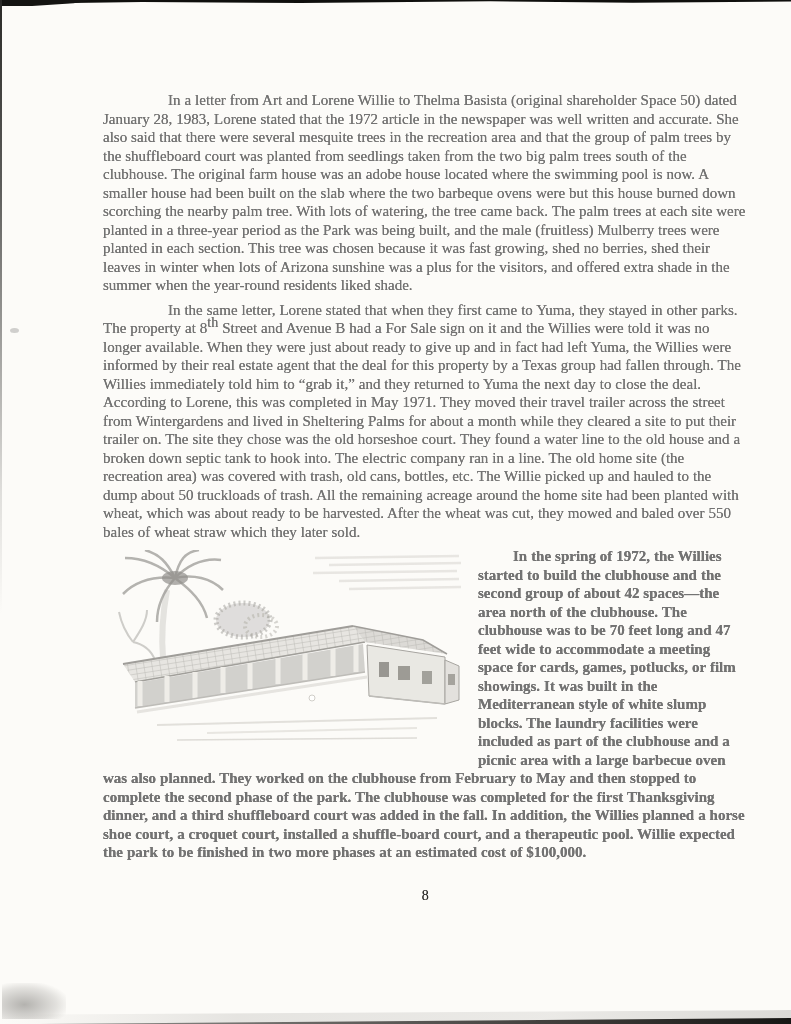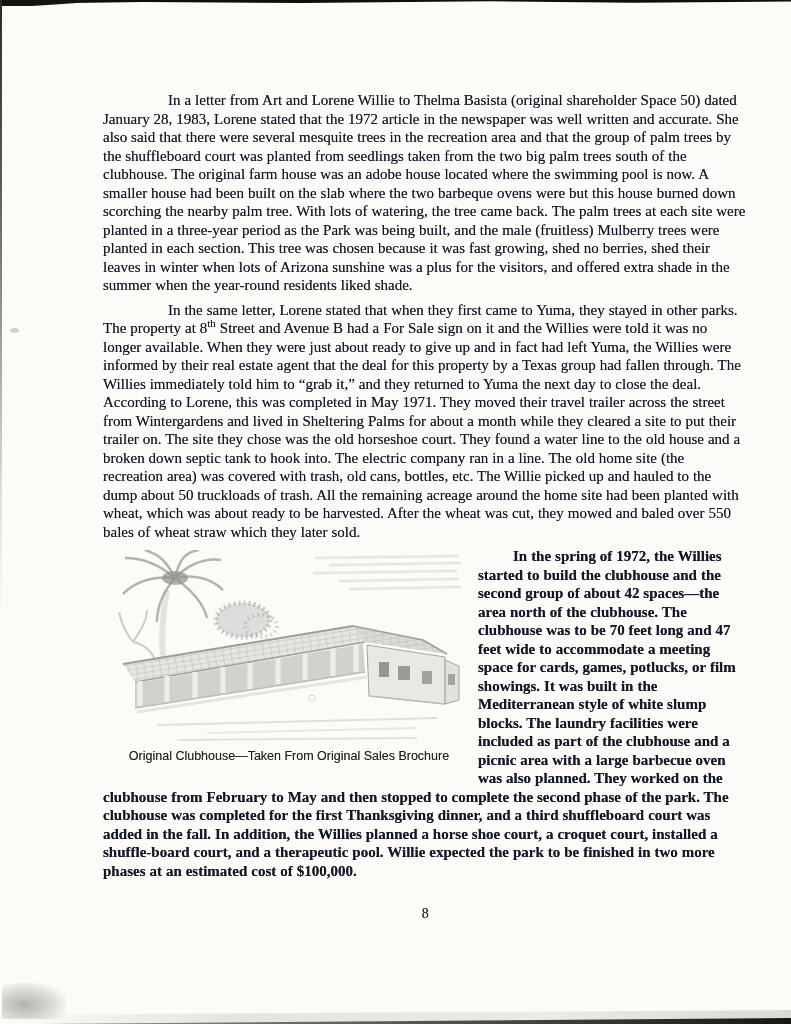--- a/index.html
+++ b/index.html
@@ -28,28 +28,28 @@
     transform:rotate(-.45deg);transform-origin:100% 100%;}
   .corner-smudge{position:absolute;left:2px;bottom:5px;width:64px;height:36px;
     background:radial-gradient(ellipse at 35% 60%,rgba(108,106,102,.5),rgba(150,148,144,.25) 55%,transparent 78%);}
   
   .content{
     position:absolute;top:0;left:0;width:791px;
     padding:91px 43px 0 103px;box-sizing:border-box;
   }
   .para{
     margin:0;font-size:15px;line-height:18.5px;
-    text-align:left;color:#0f172a;
+    text-align:left;color:#737373;
     text-shadow:0 0 .4px rgba(32,31,29,.65);
     word-spacing:.2px;
   }
   .indent{text-indent:65px;}
   .para + .para, .para3-wrap{margin-top:6px;}
   .para3-wrap{overflow:visible;}
-  sup{font-size:11px;line-height:0;vertical-align:6px;}
+  sup{font-size:14px;line-height:0;vertical-align:6px;}
   
   .clubhouse-figure{
     float:left;width:344px;
     margin:3px 17px 18px 14px;padding:0;
   }
   .clubhouse-figure svg{display:block;width:344px;height:193px;}
   .clubhouse-figure figcaption{
     margin-top:5px;text-align:center;
     font-family:"Liberation Sans", sans-serif;
     font-size:12.5px;line-height:16px;color:#1f1e1c;
@@ -161,21 +161,20 @@
 
             <g>
               <path d="M20,162 L250,127" stroke="#d0cec9" stroke-width="3" opacity=".6"></path>
               <path d="M40,175 L320,168" stroke="#dddbd6" stroke-width="2"></path>
               <path d="M90,183 L300,178" stroke="#e4e2dd" stroke-width="2"></path>
               <path d="M60,190 L300,188" stroke="#d8d6d1" stroke-width="1.5"></path>
               <circle cx="195" cy="148" r="3" fill="#ffffff" stroke="#c8c6c1" stroke-width="1"></circle>
             </g>
           </g>
         </svg>
-        <figcaption>Original Clubhouse—Taken From Original Sales Brochure</figcaption>
       </figure>
       <p class="para p3">In the spring of 1972, the Willies started to build the clubhouse and the second group of about 42 spaces—the area north of the clubhouse. The clubhouse was to be 70 feet long and 47 feet wide to accommodate a meeting space for cards, games, potlucks, or film showings. It was built in the Mediterranean style of white slump blocks. The laundry facilities were included as part of the clubhouse and a picnic area with a large barbecue oven was also planned. They worked on the clubhouse from February to May and then stopped to complete the second phase of the park. The clubhouse was completed for the first Thanksgiving dinner, and a third shuffleboard court was added in the fall. In addition, the Willies planned a horse shoe court, a croquet court, installed a shuffle-board court, and a therapeutic pool. Willie expected the park to be finished in two more phases at an estimated cost of $100,000.</p>
     </div>
 
     <div class="page-number">8</div>
   </div>
 
   <div class="edge-bottom-gray"></div>
   <div class="edge-bottom-dark"></div>
   <div class="corner-smudge"></div>

